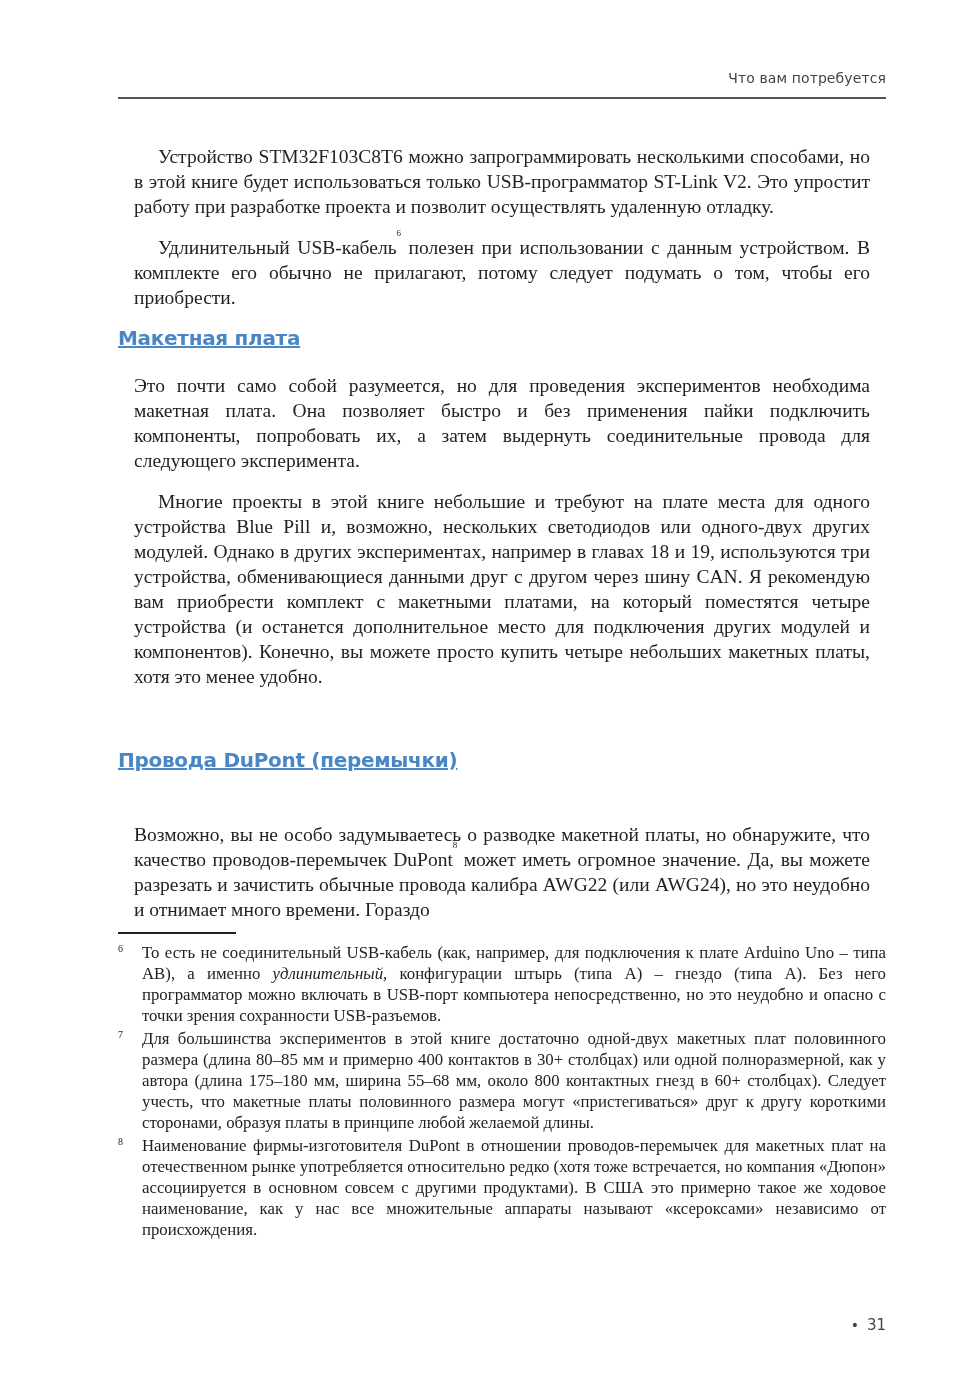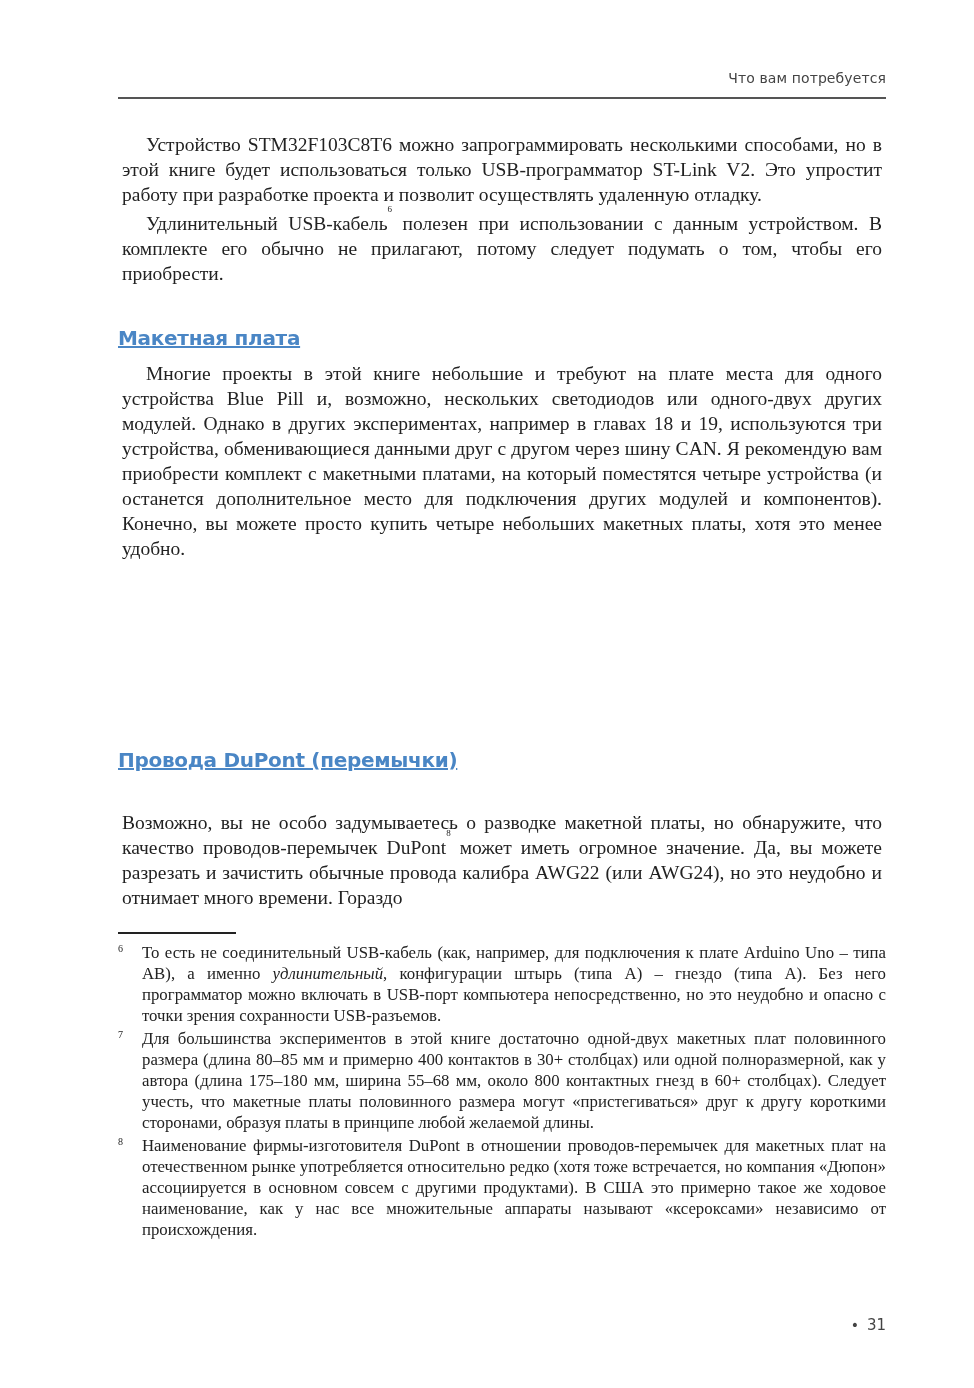--- a/index.html
+++ b/index.html
@@ -11,21 +11,21 @@
     letter-spacing: 0.1px;
   }
   .head-rule {
     position: absolute; top: 97px; left: 0; width: 768px; height: 2px; background: #555;
   }
   .body-text {
     font-family: "Liberation Serif", serif;
     font-size: 19.5px; line-height: 25px; color: #222;
     text-align: justify; hyphens: manual;
   }
-  .body-text p { margin: 4px; }
+  .body-text p { margin: 16px; }
   .indent { text-indent: 24px; }
   .h2 {
     font-family: "DejaVu Sans", sans-serif; font-weight: bold;
     font-size: 20px; color: #4a86c5; margin: 0; line-height: 25px;
     letter-spacing: -0.3px;
     text-decoration: underline;
   }
   sup { font-size: 9px; vertical-align: top; position: relative; top: -2px; line-height: 0; }
   .block1 { position: absolute; top: 128px; left: 0; width: 768px; }
   .h-maket { position: absolute; top: 326px; left: 0; }
@@ -55,20 +55,21 @@
   <div class="head-rule"></div>
 
   <div class="block1 body-text">
     <p class="indent">Устройство STM32F103C8T6 можно запрограммировать несколькими способами, но в этой книге будет использоваться только USB-программатор ST-Link V2. Это упростит работу при разработке проекта и позволит осуществлять удаленную отладку.</p>
     <p class="indent"><span>Удлинительный USB-кабель</span><sup>6</sup><span> полезен при использовании с данным устройством. В комплекте его обычно не прилагают, потому следует подумать о том, чтобы его приобрести.</span></p>
   </div>
 
   <h2 class="h2 h-maket">Макетная плата</h2>
 
   <div class="block2 body-text">
+    <p>Это почти само собой разумеется, но для проведения экспериментов необходима макетная плата. Она позволяет быстро и без применения пайки подключить компоненты, попробовать их, а затем выдернуть соединительные провода для следующего эксперимента.</p>
     <p class="indent">Многие проекты в этой книге небольшие и требуют на плате места для одного устройства Blue Pill и, возможно, нескольких светодиодов или одного-двух других модулей. Однако в других экспериментах, например в главах 18 и 19, используются три устройства, обменивающиеся данными друг с другом через шину CAN. Я рекомендую вам приобрести комплект с макетными платами, на который поместятся четыре устройства (и останется дополнительное место для подключения других модулей и компонентов). Конечно, вы можете просто купить четыре небольших макетных платы, хотя это менее удобно.</p>
   </div>
 
   <h2 class="h2 h-dupont">Провода DuPont (перемычки)</h2>
 
   <div class="block3 body-text">
     <p><span>Возможно, вы не особо задумываетесь о разводке макетной платы, но обнаружите, что качество проводов-перемычек DuPont</span><sup>8</sup><span> может иметь огромное значение. Да, вы можете разрезать и зачистить обычные провода калибра AWG22 (или AWG24), но это неудобно и отнимает много времени. Гораздо</span></p>
   </div>
 
   <div class="fn-rule"></div>

